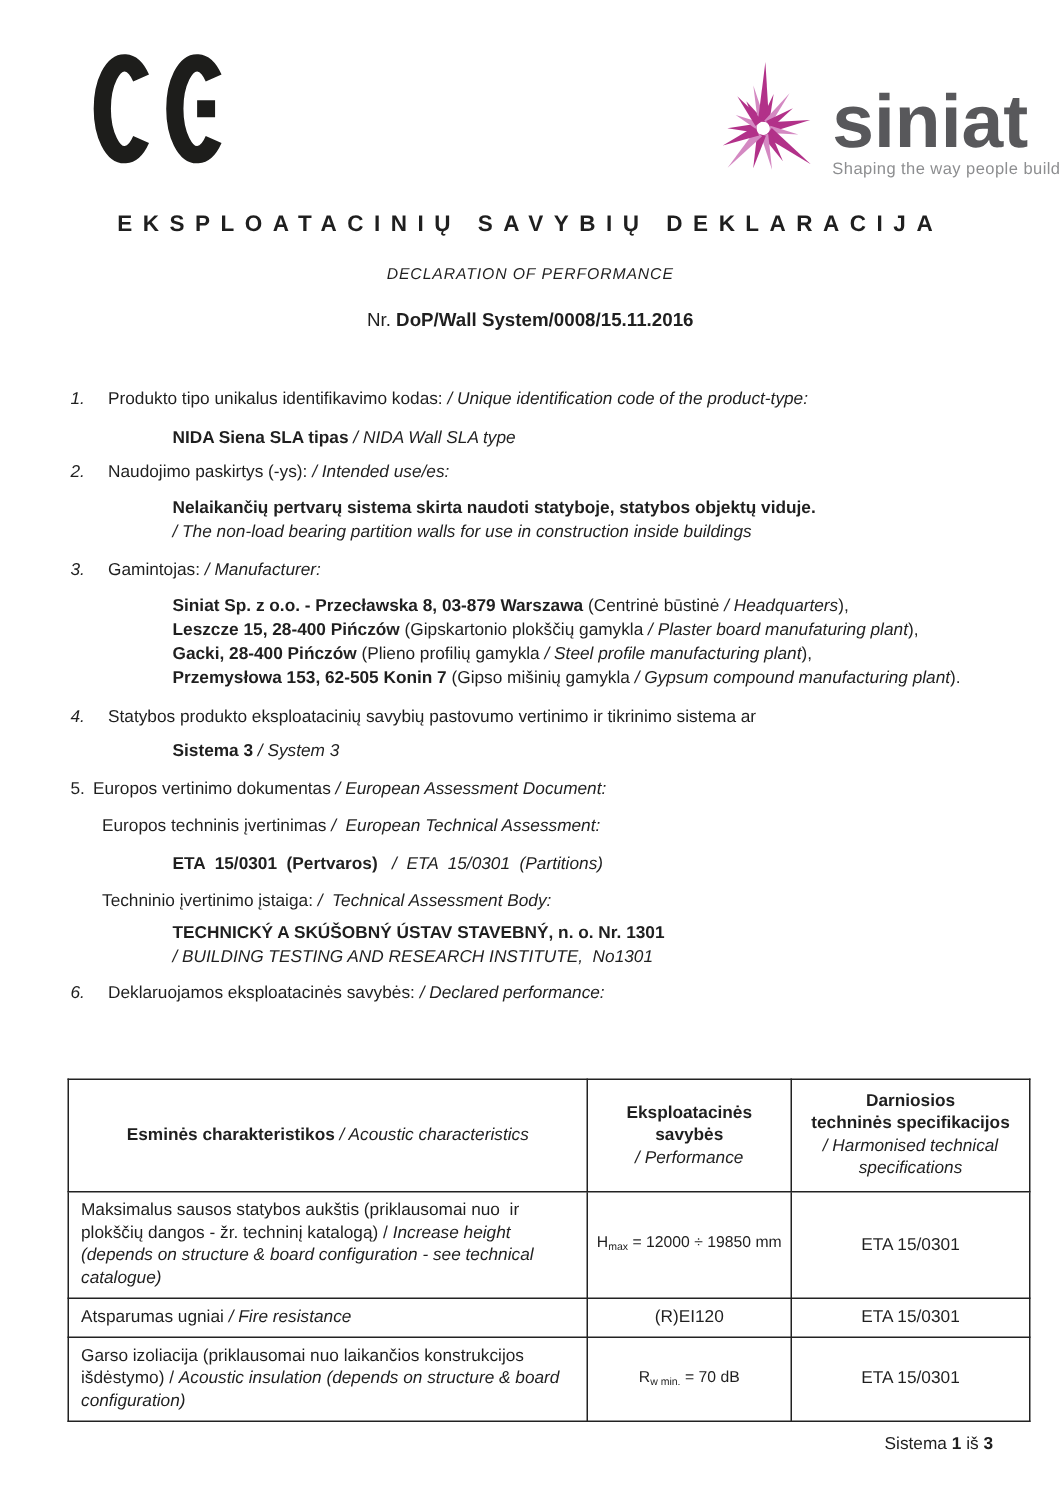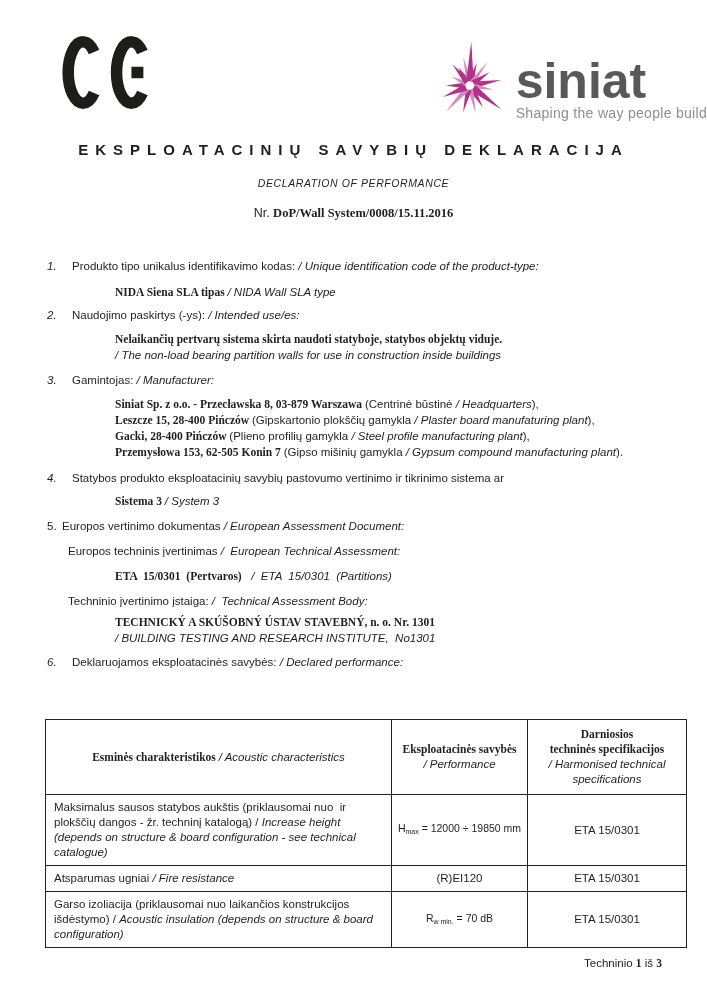--- a/index.html
+++ b/index.html
@@ -3,33 +3,33 @@
 <meta charset="utf-8">
 <style>
   * { box-sizing: border-box; margin: 0; padding: 0; }
   html, body { background: #ffffff; }
   body {
     width: 707px; height: 1000px; margin: 0 auto;
     font-family: "Liberation Sans", sans-serif;
     color: #1f1f1f; font-size: 11.5px; line-height: 16px;
     position: relative; overflow: hidden;
   }
-  .b { font-weight: bold; font-family: Liberation Serif, serif; }
+  .b { font-weight: bold; }
   .i { font-style: italic; }
   .pre { white-space: pre-wrap; }
 
   
   .topbar { display: flex; justify-content: space-between; align-items: flex-start;
             padding: 34px 0 0 62px; height: 128px; }
   .ce-mark svg { display: block; }
   .siniat-logo { display: flex; align-items: flex-start; }
   .siniat-text { margin-left: 2px; margin-top: 24px; text-align: left; }
   .siniat-wordmark { font-weight: bold; font-size: 50px; line-height: 46px;
                      color: #58585b; letter-spacing: 0px; }
-  .siniat-tagline { font-size: 14px; line-height: 12px; color: #8d8e90;
+  .siniat-tagline { font-size: 11px; line-height: 12px; color: #8d8e90;
                     margin-top: 3px; letter-spacing: 0.3px; }
 
   
   .title { text-align: center; font-weight: bold; font-size: 15px;
            letter-spacing: 7px; margin-top: 14px; }
   .subtitle { text-align: center; font-style: italic; font-size: 10.5px;
               margin-top: 17px; letter-spacing: 0.6px; }
   .docnum { text-align: center; font-size: 12.5px; margin-top: 14px; }
 
   
@@ -241,14 +241,14 @@
         <td class="center perf-cell">
           <span>R</span><sub>w min.</sub><span> = 70 dB</span>
         </td>
         <td class="center">ETA 15/0301</td>
       </tr>
     </tbody>
   </table>
 </div>
 
 <div class="page-footer">
-  <span>Techninio </span><span class="b">1</span><span> iš </span><span class="b">3</span>
+  <span>Sistema </span><span class="b">1</span><span> iš </span><span class="b">3</span>
 </div>
 
 </body></html>

